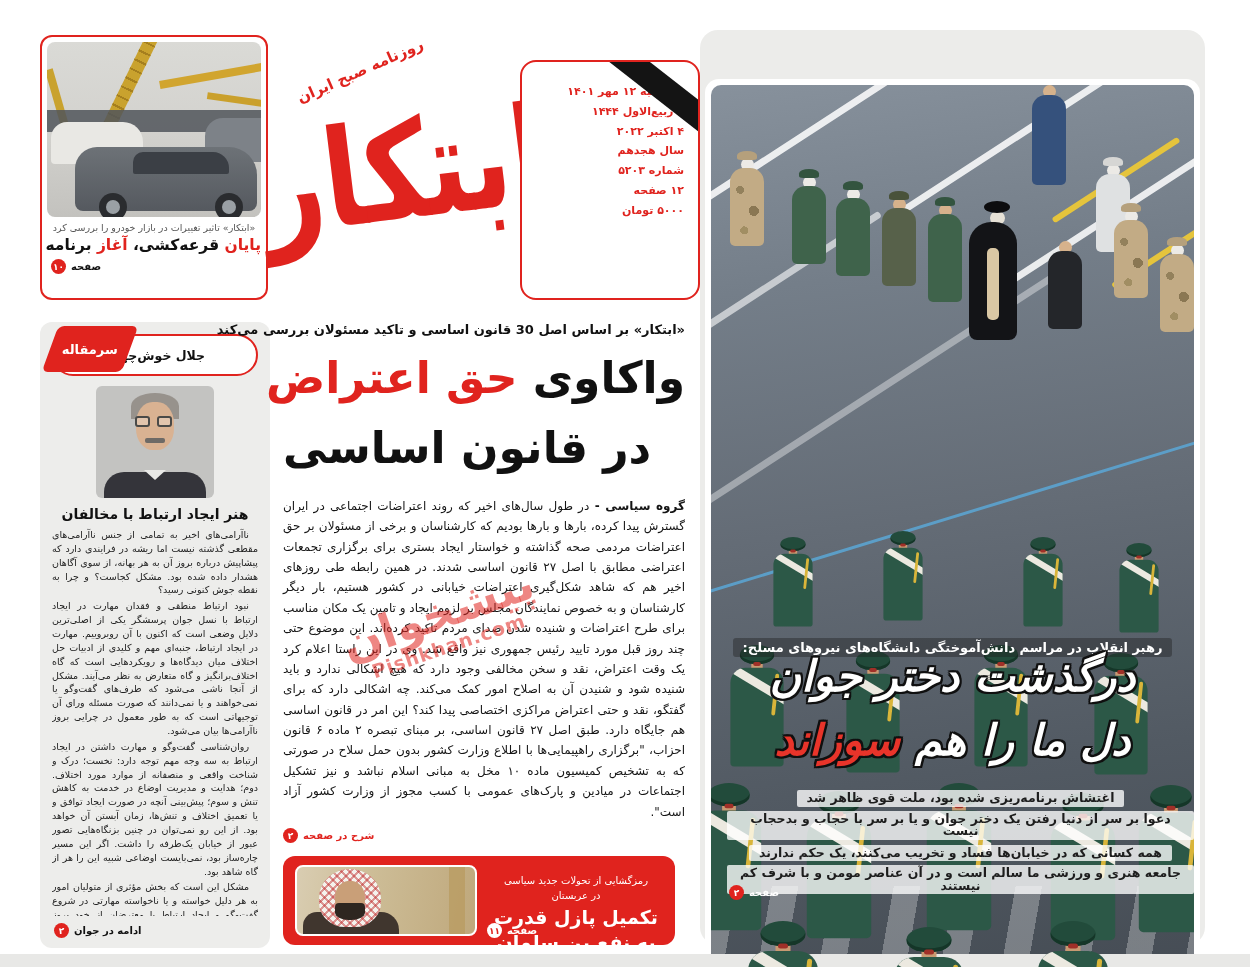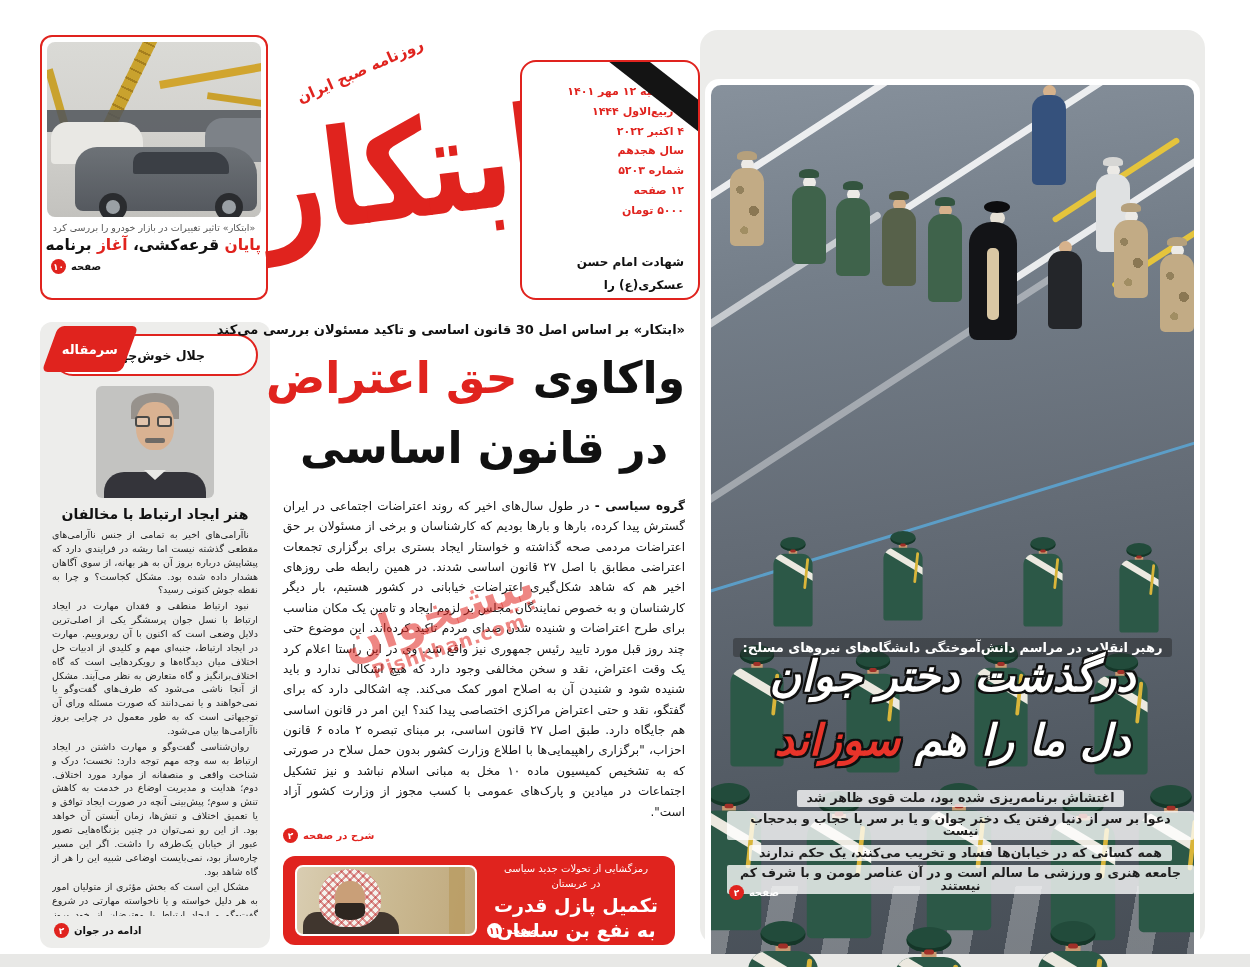--- a/index.html
+++ b/index.html
@@ -66,41 +66,41 @@
   .po-body{ position:absolute; bottom:0; left:8px; width:102px; height:26px; background:#34343a; border-radius:20px 20px 0 0; }
   .po-collar{ position:absolute; bottom:18px; left:48px; width:22px; height:10px; background:#e9e9e7; clip-path:polygon(0 0,50% 100%,100% 0); }
   .ed-title{ text-align:center; font-size:14px; font-weight:bold; color:var(--ink); margin:2px 0 6px; }
   .ed-body{ height:388px; overflow:hidden; font-size:9.5px; line-height:1.46; text-align:justify; color:#222; }
   .ed-body p{ margin:0 0 2px; text-indent:9px; }
   .ed-continue{ position:absolute; left:14px; bottom:10px; }
 
   
   .main-col{ position:absolute; left:283px; top:322px; width:402px; }
   .main-kicker{ text-align:center; font-size:13px; font-weight:bold; color:var(--ink); white-space:nowrap; }
-  .main-h1{ margin-top:6px; text-align:center; font-weight:bold; font-size:44px; line-height:1.6; color:var(--ink); }
+  .main-h1{ margin-top:6px; text-align:left; font-weight:bold; font-size:44px; line-height:1.6; color:var(--ink); }
   .main-h1 .h1-line{ white-space:nowrap; }
   .main-body{ margin:12px 0 0; font-size:12px; line-height:1.7; text-align:justify; color:#151515; }
   .more-row{ margin-top:6px; justify-content:flex-end; color:var(--red); }
   .more-row span:first-child{ color:var(--red); }
   .watermark{ position:absolute; left:58px; top:268px; transform:rotate(-19deg); color:rgba(224,35,30,.55);
               font-size:46px; font-weight:bold; text-align:center; pointer-events:none; line-height:1; }
   .watermark .en{ display:block; font-size:19px; letter-spacing:1px; margin-top:2px; }
 
   
   .saudi-card{ position:absolute; left:283px; top:856px; width:392px; height:89px; background:var(--red); border-radius:12px; }
   .saudi-photo{ position:absolute; left:12px; top:9px; width:182px; height:71px; border:2px solid #fff; border-radius:8px;
                 overflow:hidden; background:linear-gradient(100deg,#d9cdb2 0%, #cdbd97 40%, #bfa87c 100%); }
   .mbs-body{ position:absolute; left:6px; bottom:-4px; width:96px; height:26px; background:#40362e; border-radius:14px 18px 0 0; }
   .mbs-ghutra{ position:absolute; left:22px; top:2px; width:62px; height:58px; background:#f4f2ed; border-radius:50% 50% 42% 42%;
     background-image:repeating-linear-gradient(45deg, rgba(190,40,40,.45) 0 2px, transparent 2px 6px),
                      repeating-linear-gradient(-45deg, rgba(190,40,40,.45) 0 2px, transparent 2px 6px); }
   .mbs-face{ position:absolute; left:38px; top:14px; width:30px; height:36px; background:#c99f78; border-radius:46%; }
   .mbs-beard{ position:absolute; left:38px; top:36px; width:30px; height:17px; background:#2e2620; border-radius:4px 4px 46% 46%; }
   .mbs-pillar{ position:absolute; right:10px; top:0; width:16px; height:71px; background:#b89a5e; opacity:.7; }
-  .saudi-text{ position:absolute; top:5px; right:10px; width:178px; text-align:center; color:#fff; }
+  .saudi-text{ position:absolute; top:17px; right:10px; width:178px; text-align:center; color:#fff; }
   .saudi-kicker{ font-size:10px; line-height:1.5; }
   .saudi-h{ margin-top:2px; font-size:19px; font-weight:bold; line-height:1.3; white-space:nowrap; }
   .saudi-page{ position:absolute; left:204px; bottom:7px; color:#fff; }
   .saudi-page span:first-child{ color:#fff; }
 
   
   .photo-card{ position:absolute; left:700px; top:30px; width:505px; height:915px; background:#ececea;
                border-radius:18px; padding:5px; }
   .photo-frame{ width:100%; height:100%; background:#fff; border-radius:14px; padding:6px;margin-top:44px; }
   .photo{ position:relative; width:100%; height:100%; border-radius:10px; overflow:hidden;
@@ -190,24 +190,20 @@
     <div class="ribbon"></div>
     <div class="date-lines">
       <div>سه‌شنبه ۱۲ مهر ۱۴۰۱</div>
       <div>۷ ربیع‌الاول ۱۴۴۴</div>
       <div>۴ اکتبر ۲۰۲۲</div>
       <div>سال هجدهم</div>
       <div>شماره ۵۲۰۳</div>
       <div>۱۲ صفحه</div>
       <div>۵۰۰۰ تومان</div>
     </div>
-    <div class="condolence">
-      <div>شهادت امام حسن عسکری(ع) را</div>
-      <div>تسلیت می‌گوییم</div>
-    </div>
   </section>
 
   <section class="ed-card">
     <div class="ed-pill">
       <div class="ed-tab">
           <span>سرمقاله</span>
         </div>
       <div class="ed-author">جلال خوش‌چهره</div>
     </div>
     <div class="ed-portrait">

